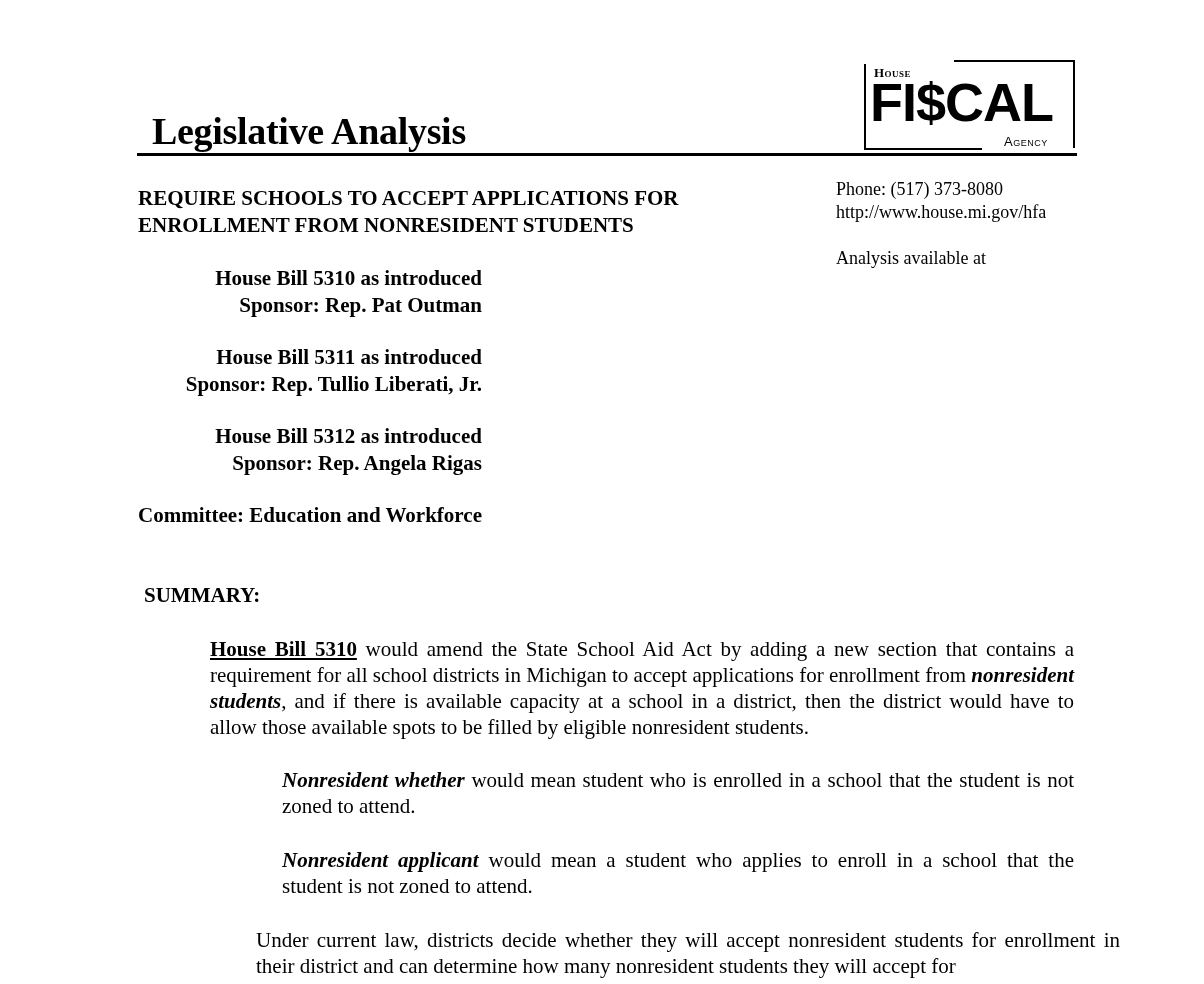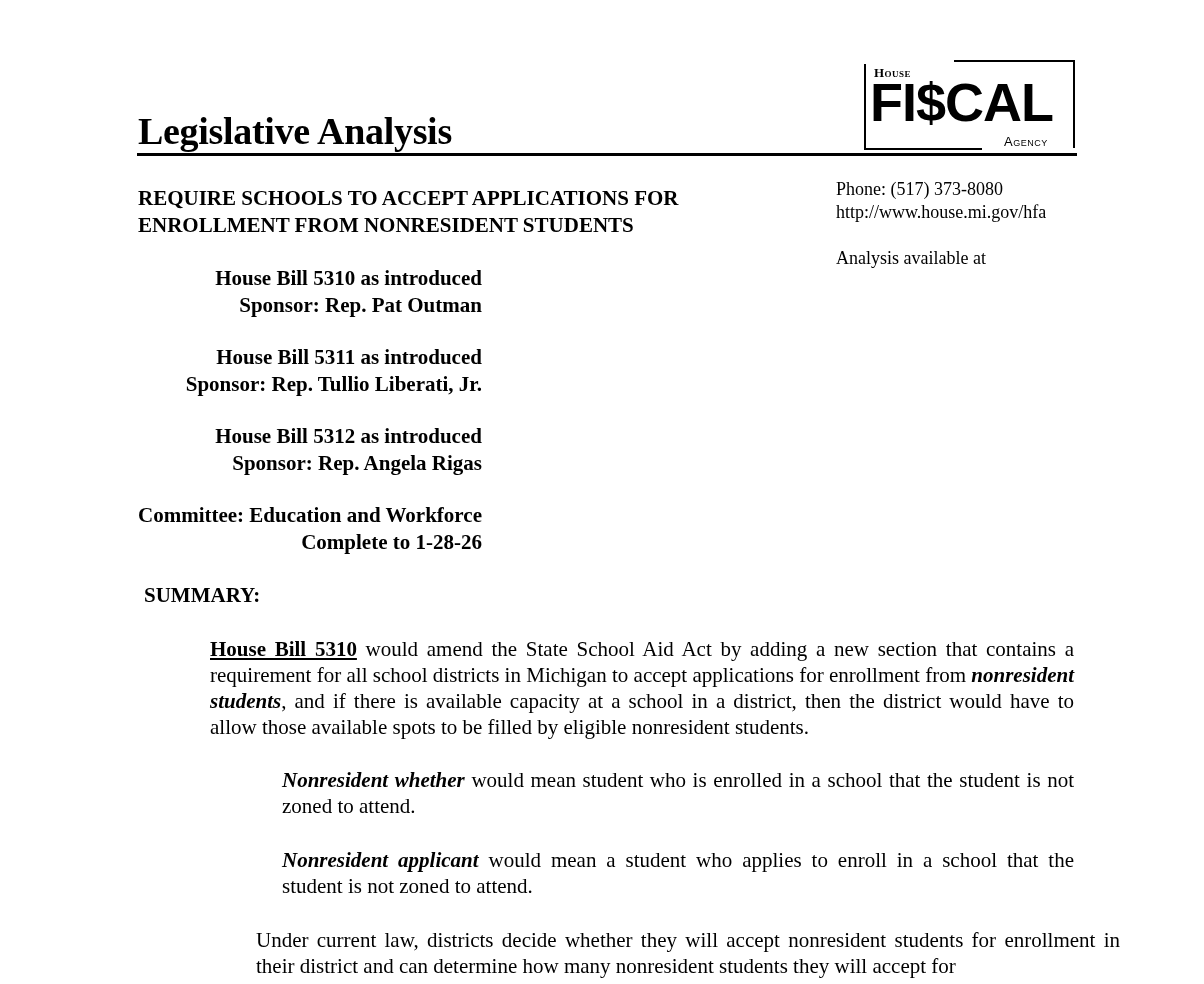--- a/index.html
+++ b/index.html
@@ -2,21 +2,21 @@
 <html><head>
 <meta charset="utf-8">
 <style>
   html, body { margin: 0; padding: 0; background: #ffffff; }
   body {
     width: 1204px; height: 984px; overflow: hidden; position: relative;
     font-family: "Liberation Serif", "DejaVu Serif", serif; color: #000;
   }
   .abs { position: absolute; }
   .title {
-    left: 138px; top: 108px; font-size: 38px; font-weight: bold; line-height: 46px;
+    left: 152px; top: 108px; font-size: 38px; font-weight: bold; line-height: 46px;
     letter-spacing: -0.3px;
   }
   .title-rule { left: 137px; top: 153px; width: 940px; height: 3px; background: #000; }
   
   .logo { left: 864px; top: 58px; width: 212px; height: 92px; }
   .logo .frame-top { position:absolute; left: 90px; top: 2px; width: 120px; height: 2px; background:#000; }
   .logo .frame-right { position:absolute; left: 209px; top: 2px; width: 2px; height: 88px; background:#000; }
   .logo .frame-left { position:absolute; left: 0; top: 6px; width: 2px; height: 86px; background:#000; }
   .logo .frame-bottom { position:absolute; left: 0; top: 90px; width: 118px; height: 2px; background:#000; }
   .logo .house { position:absolute; left: 10px; top: 7px; font-family: Liberation Serif, serif; font-weight: bold; font-size: 13px; letter-spacing: 0.5px; }
@@ -76,21 +76,20 @@
   <div class="bill-block">
     <div>House Bill 5311 as introduced</div>
     <div>Sponsor:  Rep. Tullio Liberati, Jr.</div>
   </div>
   <div class="bill-block">
     <div>House Bill 5312 as introduced</div>
     <div>Sponsor:  Rep. Angela Rigas</div>
   </div>
   <div class="bill-block">
     <div>Committee:  Education and Workforce</div>
-    <div>Complete to 1-28-26</div>
   </div>
 </div>
 
 <div class="abs summary-head">SUMMARY:</div>
 
 <div class="abs para p1"><span class="u">House Bill 5310</span><span> would amend the State School Aid Act by adding a new section that contains a requirement for all school districts in Michigan to accept applications for enrollment from </span><span class="bi">nonresident students</span><span>, and if there is available capacity at a school in a district, then the district would have to allow those available spots to be filled by eligible nonresident students.</span></div>
 
 <div class="abs para p2"><span class="bi">Nonresident whether</span><span> would mean student who is enrolled in a school that the student is not zoned to attend.</span></div>
 
 <div class="abs para p3"><span class="bi">Nonresident applicant</span><span> would mean a student who applies to enroll in a school that the student is not zoned to attend.</span></div>

